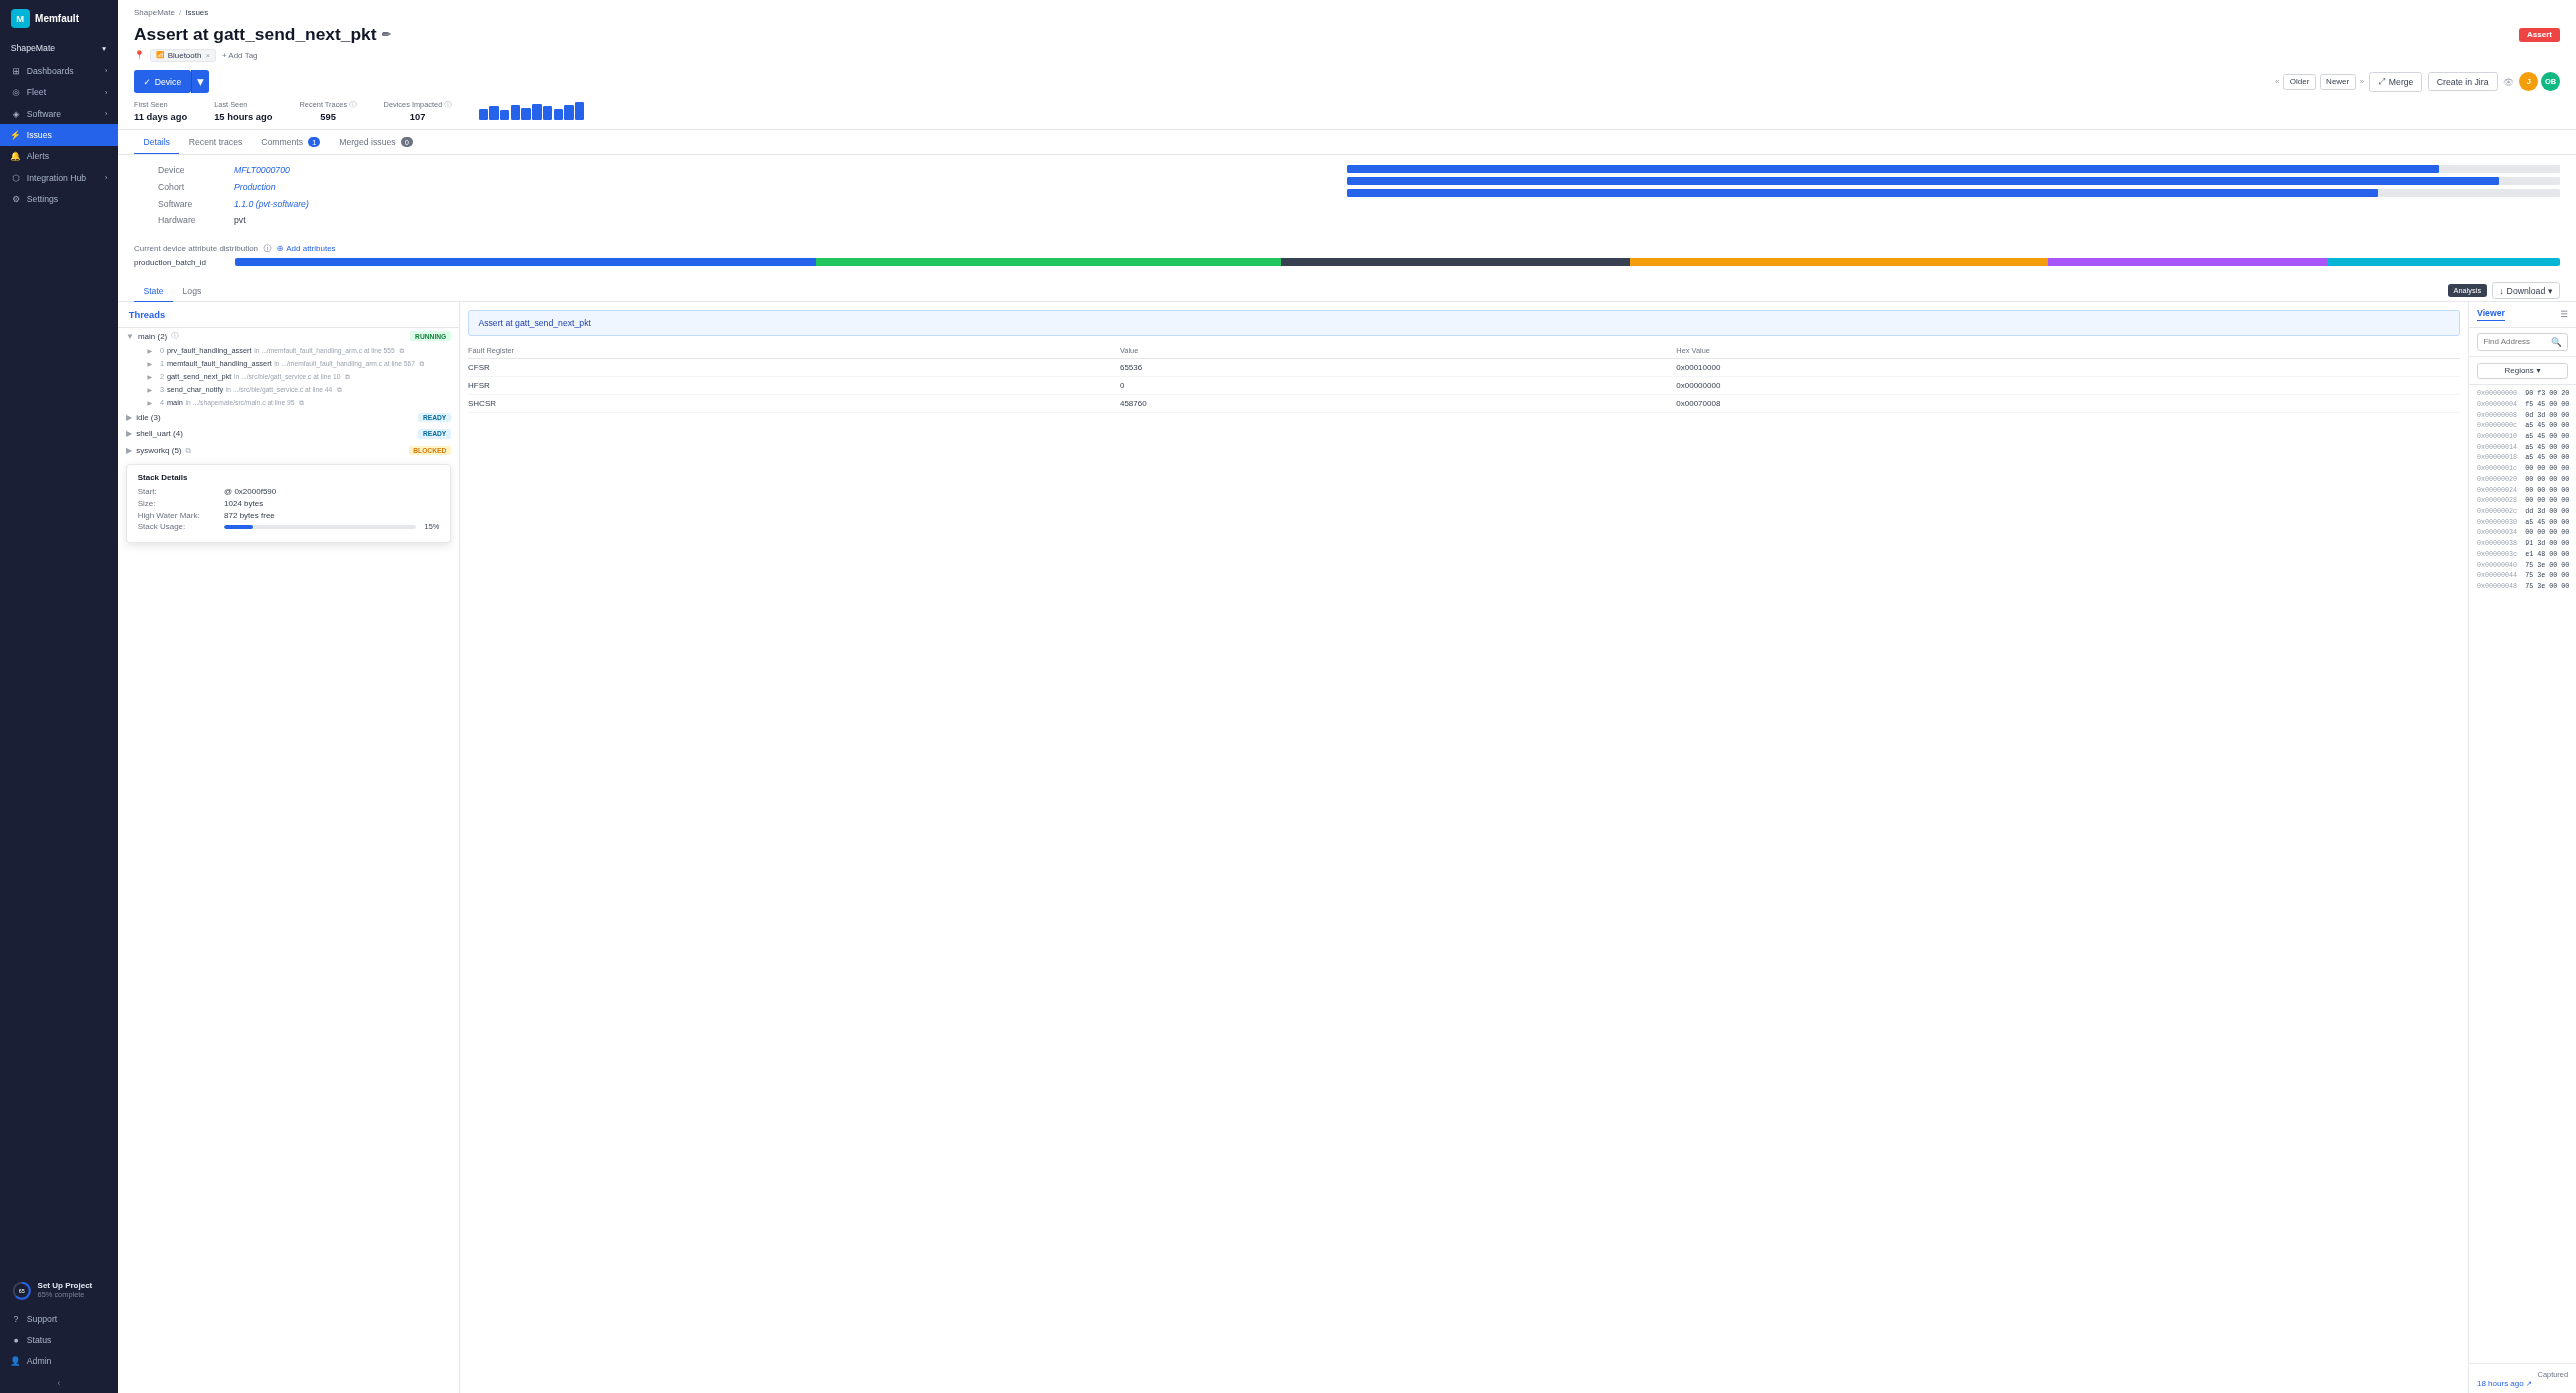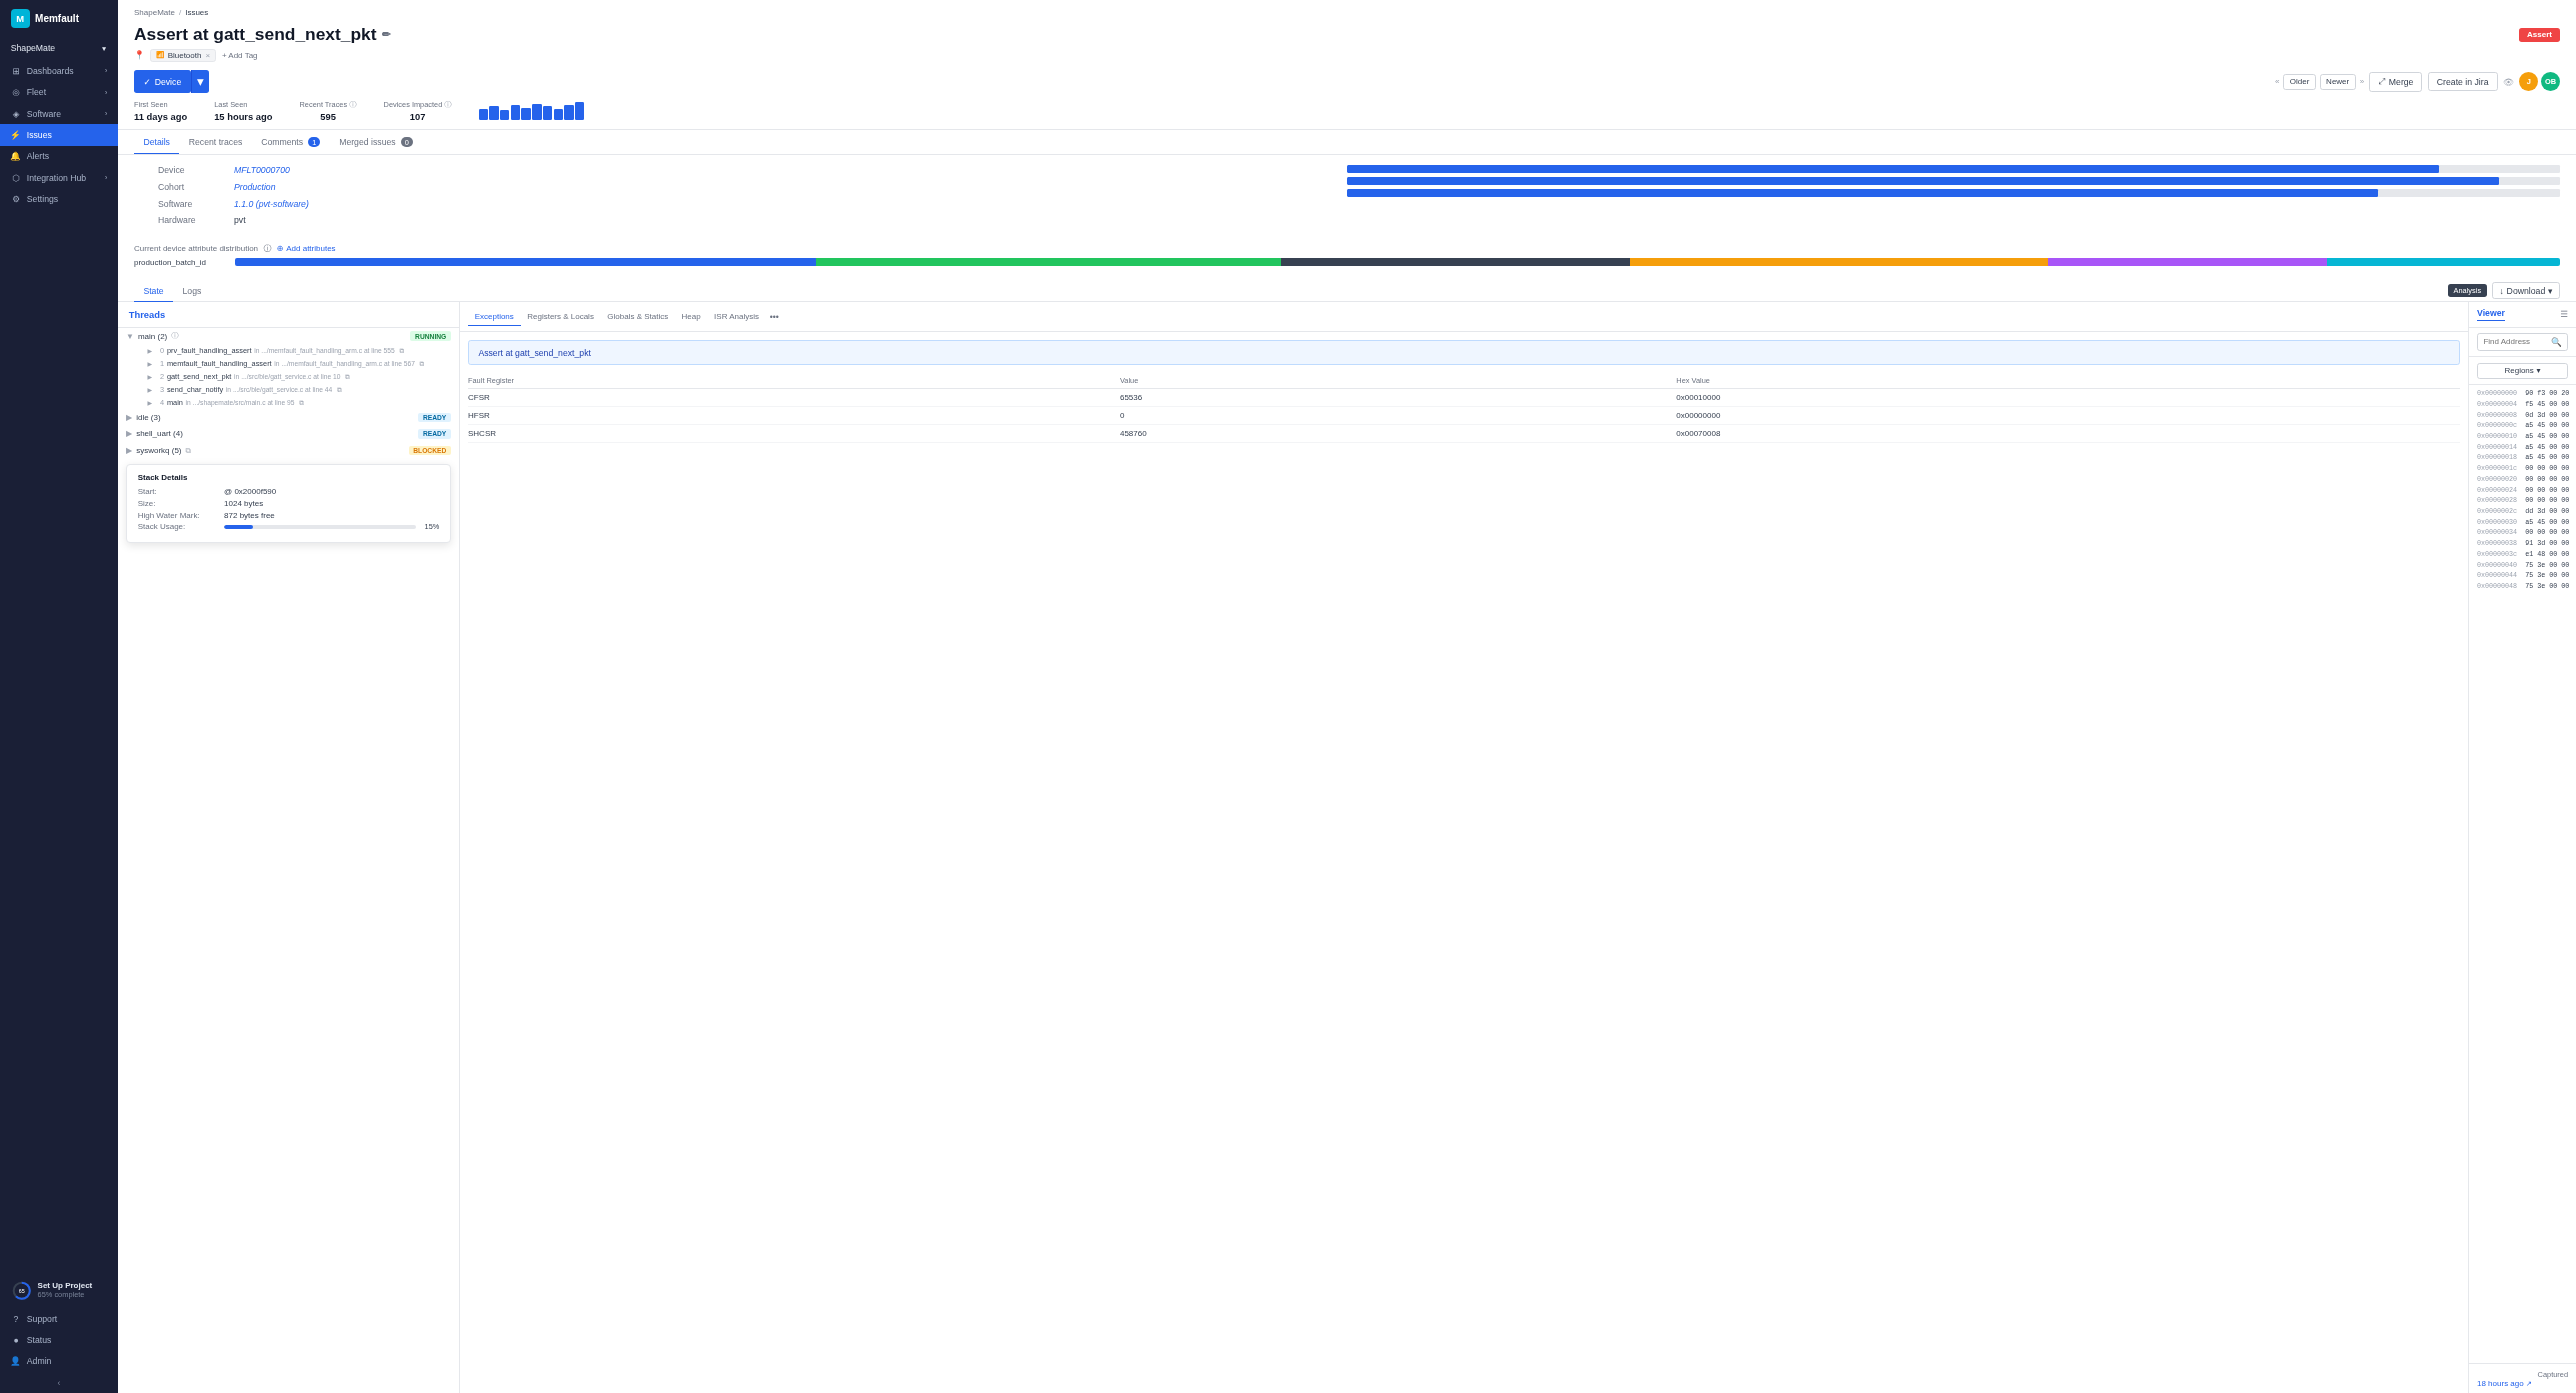--- a/index.html
+++ b/index.html
@@ -570,38 +570,20 @@
               <div class="usage-bar-track">
                 <div class="usage-bar-fill" style="width:15%;"></div>
               </div>
               <span class="usage-pct">15%</span>
             </div>
           </div>
         </div>
       </div>
 
       <div class="center-pane">
-        <div class="exc-tabs">
-          <div class="exc-tab active">
-            <span>Exceptions</span>
-          </div>
-          <div class="exc-tab">
-            <span>Registers &amp; Locals</span>
-          </div>
-          <div class="exc-tab">
-            <span>Globals &amp; Statics</span>
-          </div>
-          <div class="exc-tab">
-            <span>Heap</span>
-          </div>
-          <div class="exc-tab">
-            <span>ISR Analysis</span>
-          </div>
-          <div class="exc-more">•••</div>
-        </div>
         <div class="exc-content">
           <div class="exc-title-box">Assert at gatt_send_next_pkt</div>
           <table class="fault-table">
             <thead>
               <tr>
                 <th>Fault Register</th>
                 <th>Value</th>
                 <th>Hex Value</th>
               </tr>
             </thead>

